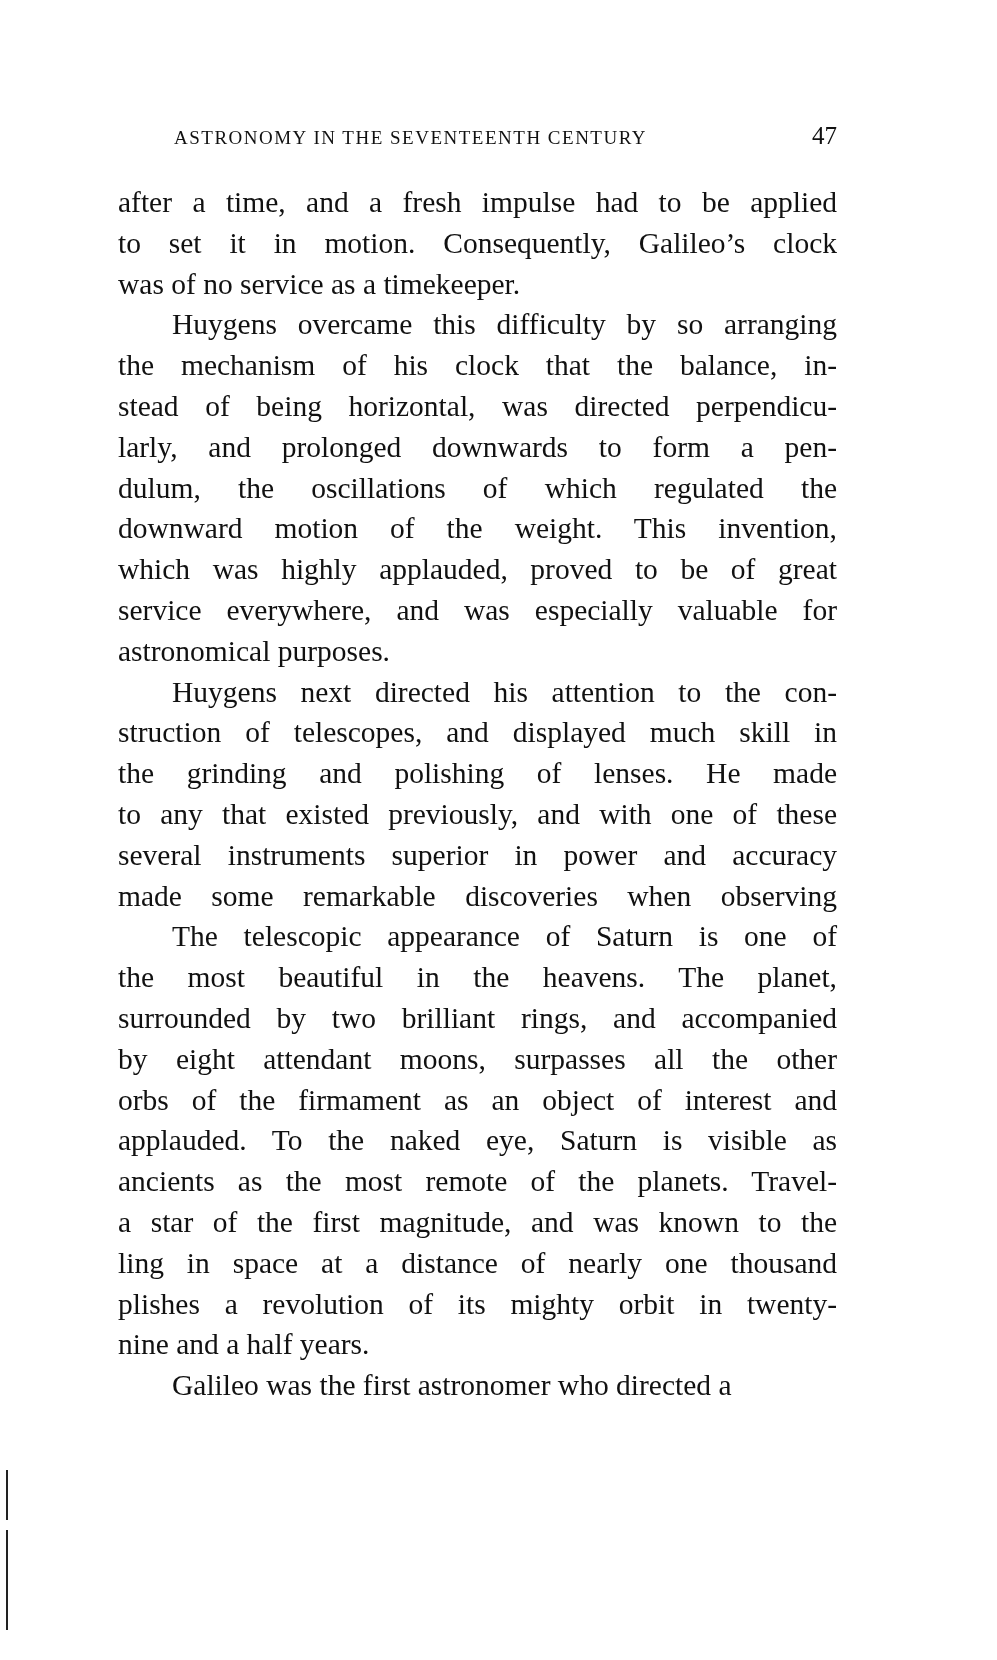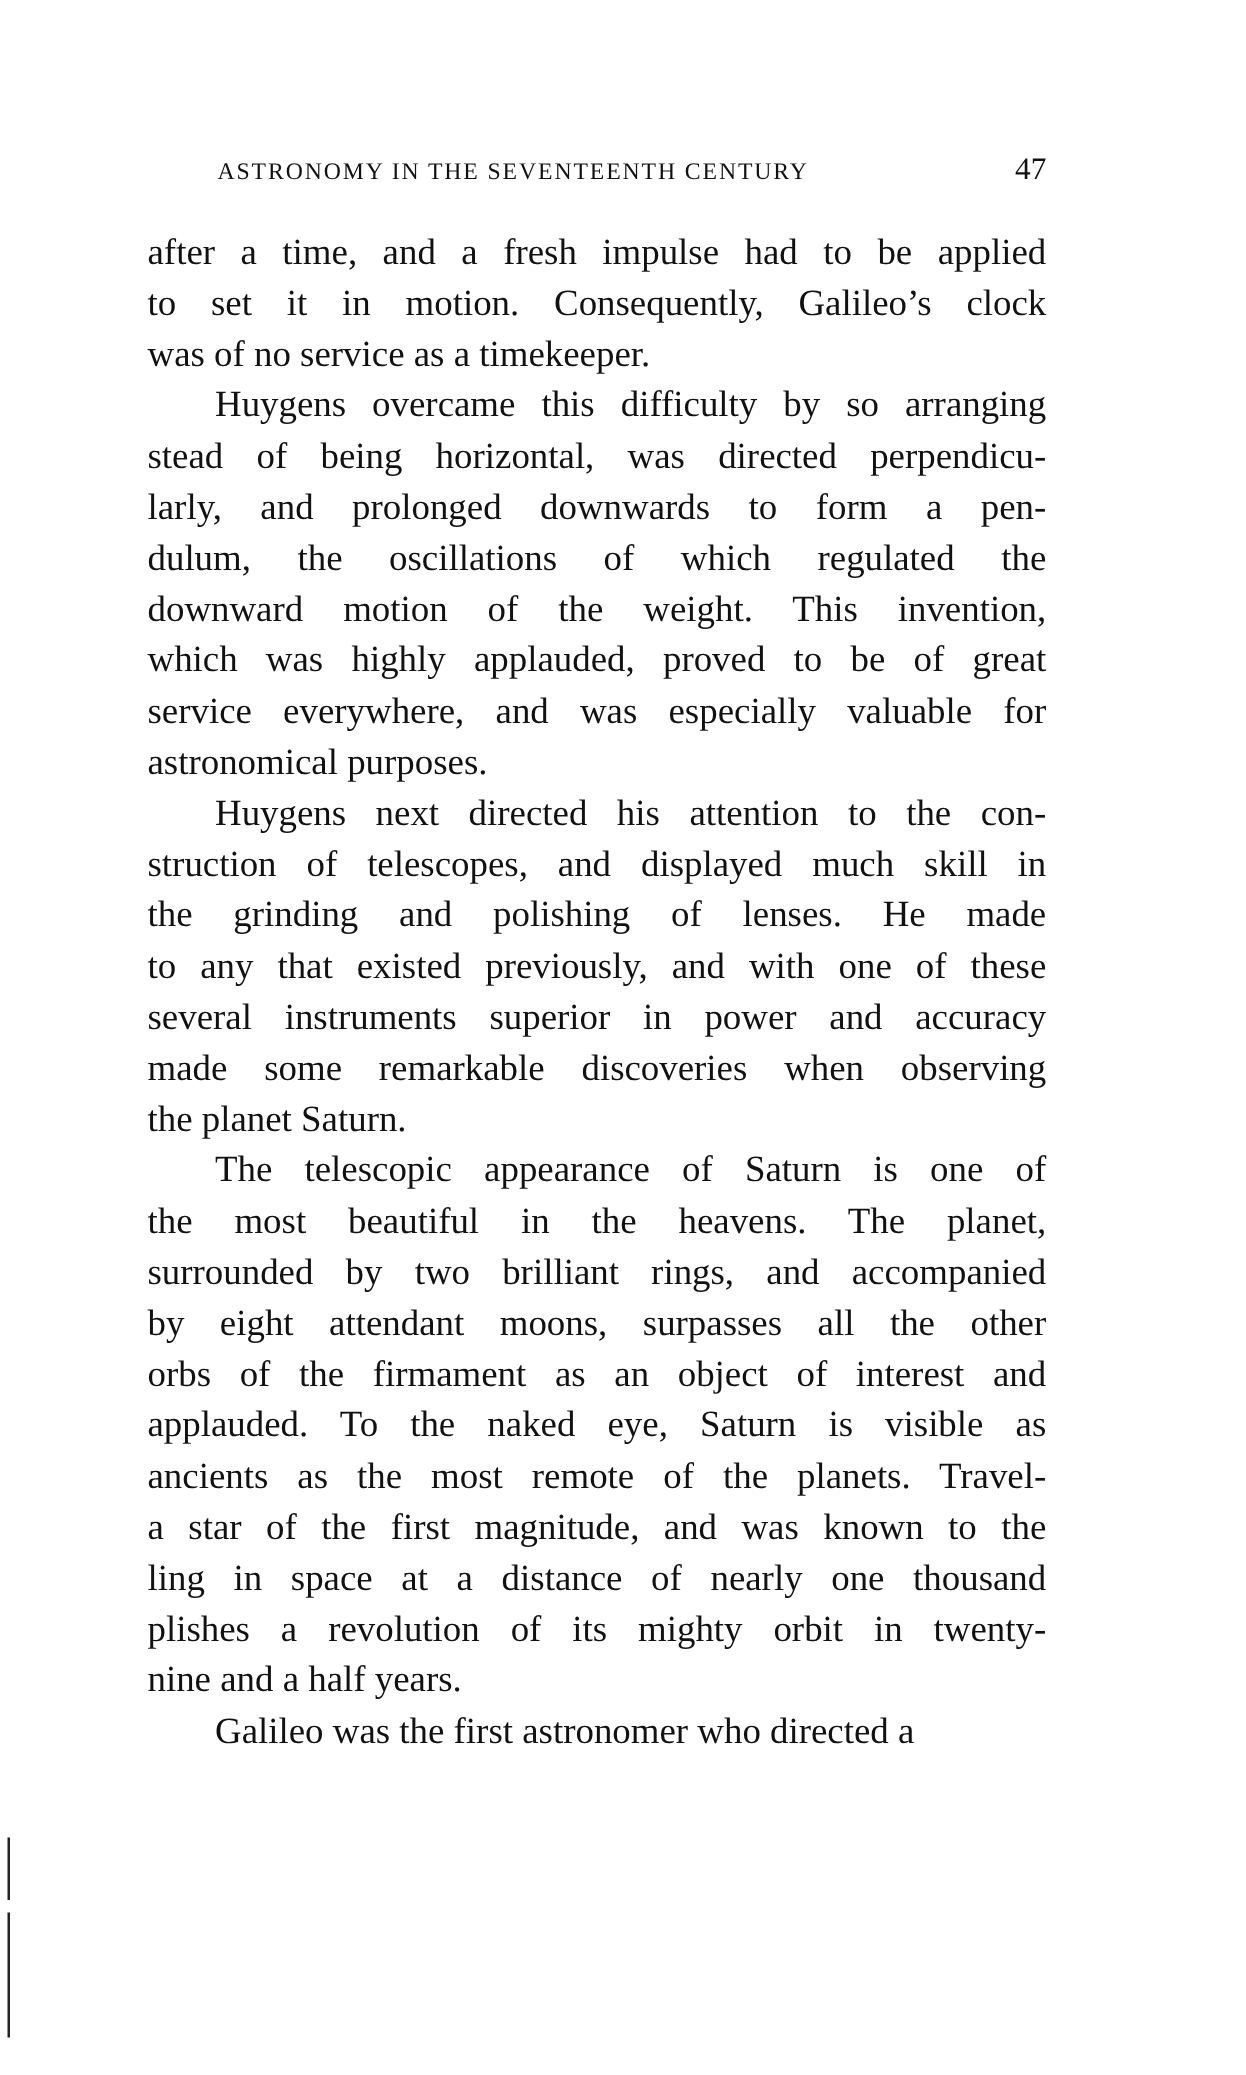--- a/index.html
+++ b/index.html
@@ -32,36 +32,36 @@
   </div>
 
   <div class="body-text" id="body-text">
       <div>
         <span class="line">after a time, and a fresh impulse had to be applied</span>
         <span class="line">to set it in motion. Consequently, Galileo’s clock</span>
         <span class="line last">was of no service as a timekeeper.</span>
       </div>
       <div>
         <span class="line indent">Huygens overcame this difficulty by so arranging</span>
+        <span class="line">the mechanism of his clock that the balance, in-</span>
         <span class="line">stead of being horizontal, was directed perpendicu-</span>
         <span class="line">larly, and prolonged downwards to form a pen-</span>
         <span class="line">dulum, the oscillations of which regulated the</span>
         <span class="line">downward motion of the weight. This invention,</span>
         <span class="line">which was highly applauded, proved to be of great</span>
         <span class="line">service everywhere, and was especially valuable for</span>
         <span class="line last">astronomical purposes.</span>
       </div>
       <div>
         <span class="line indent">Huygens next directed his attention to the con-</span>
         <span class="line">struction of telescopes, and displayed much skill in</span>
         <span class="line">the grinding and polishing of lenses. He made</span>
         <span class="line">to any that existed previously, and with one of these</span>
         <span class="line">several instruments superior in power and accuracy</span>
         <span class="line">made some remarkable discoveries when observing</span>
-        <span class="line last">the planet Saturn.</span>
       </div>
       <div>
         <span class="line indent">The telescopic appearance of Saturn is one of</span>
         <span class="line">the most beautiful in the heavens. The planet,</span>
         <span class="line">surrounded by two brilliant rings, and accompanied</span>
         <span class="line">by eight attendant moons, surpasses all the other</span>
         <span class="line">orbs of the firmament as an object of interest and</span>
         <span class="line">applauded. To the naked eye, Saturn is visible as</span>
         <span class="line">ancients as the most remote of the planets. Travel-</span>
         <span class="line">a star of the first magnitude, and was known to the</span>

